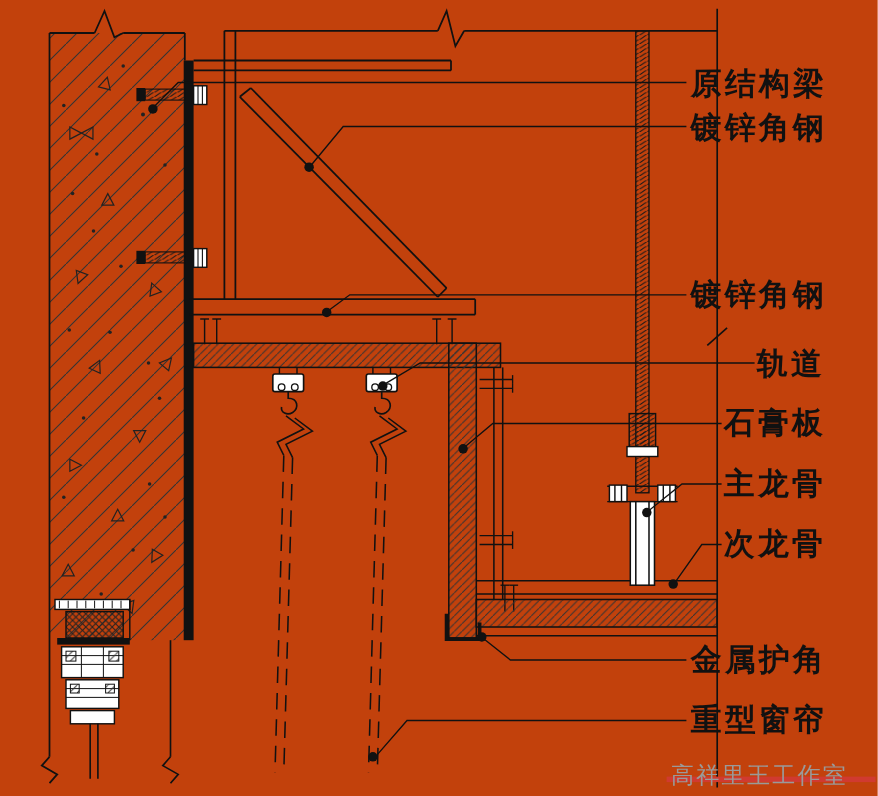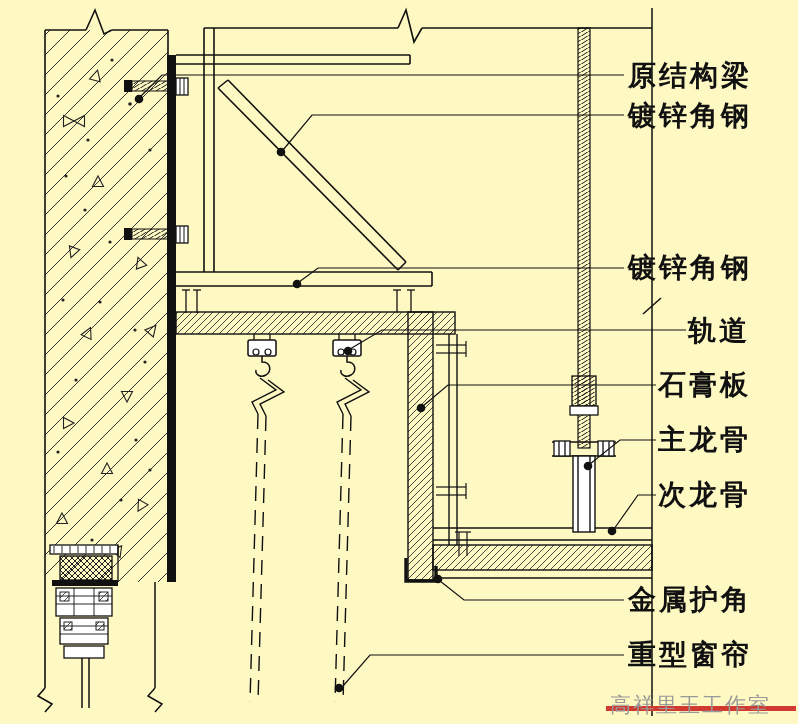--- a/index.html
+++ b/index.html
@@ -1,19 +1,19 @@
 <!DOCTYPE html>
 <html><head>
 <meta charset="utf-8">
 <style>
   html,body{margin:0;padding:0;background:#ffffff;}
   .stage{
     position:relative;
     width:798px;height:724px;
-    background:#fef9c3;
+    background:#c2410c;
     font-family:"DejaVu Sans","Liberation Sans",sans-serif;
     overflow:hidden;
   }
   svg{display:block;}
   .callout{
     font-size:28px;
     font-weight:600;
     letter-spacing:3px;
     fill:#111111;
   }

